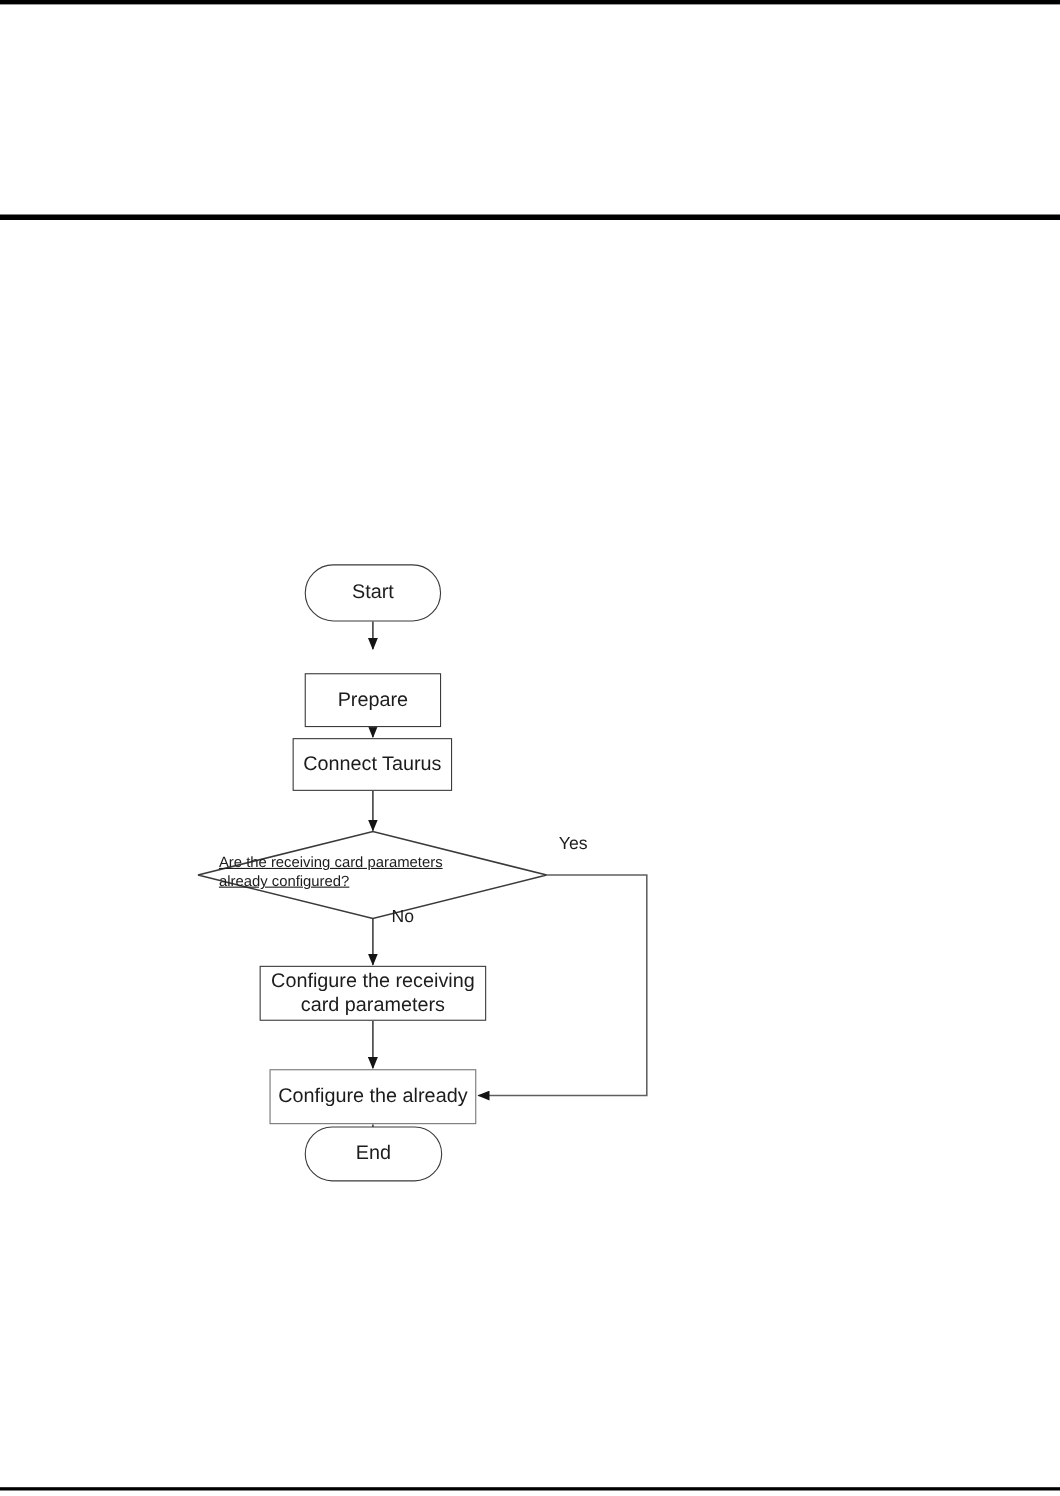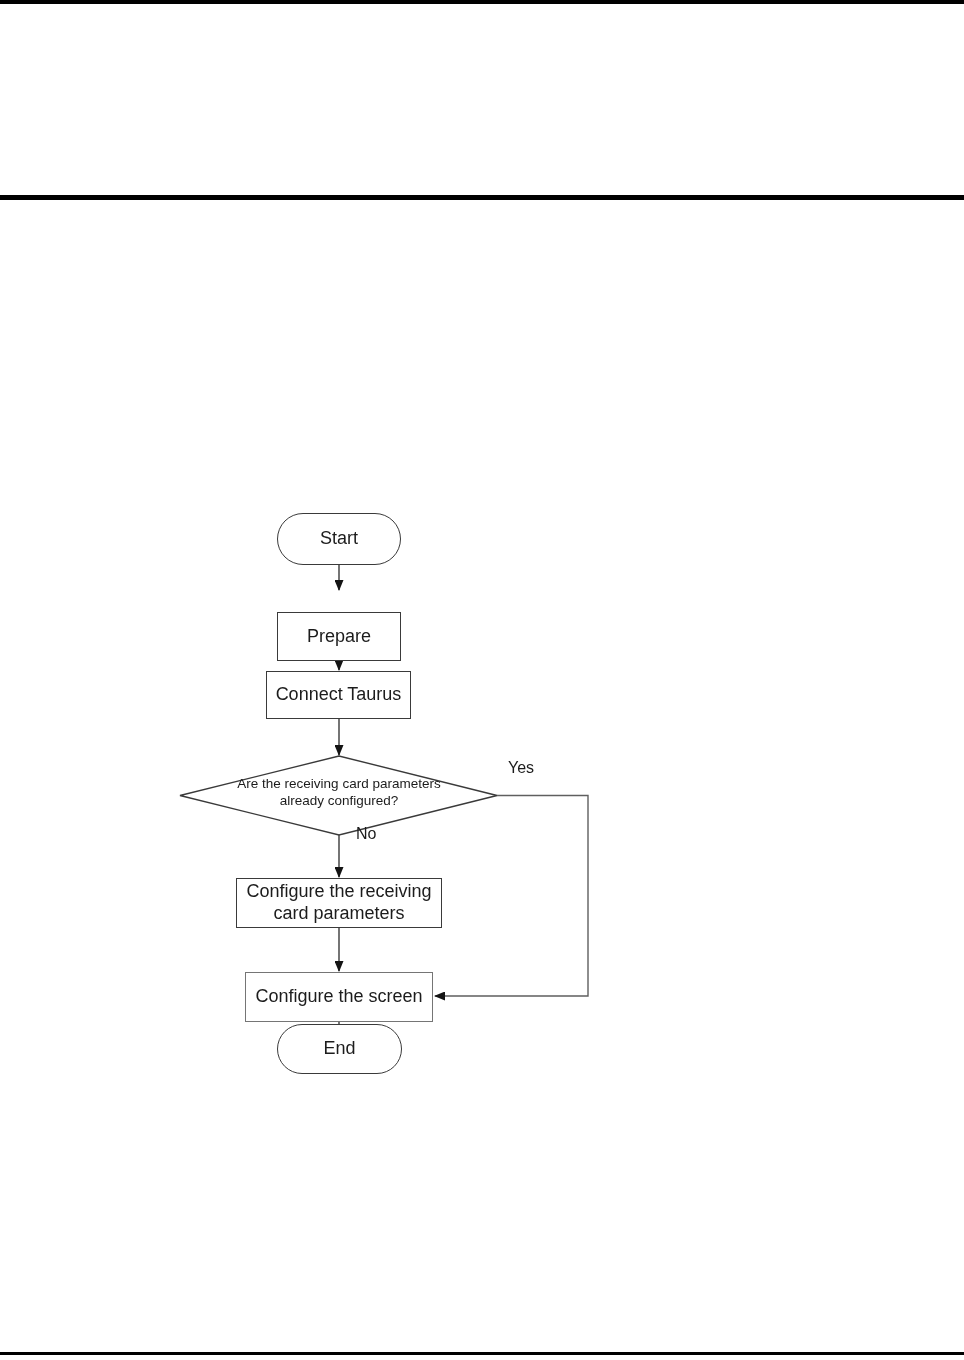--- a/index.html
+++ b/index.html
@@ -35,22 +35,22 @@
     border:1.5px solid var(--stroke);
     display:flex;align-items:center;justify-content:center;
     text-align:center;font-size:18px;line-height:1.22;color:var(--ink);
   }
   .terminator{border-radius:26px;}
   .gray-border{border-color:var(--stroke-light);}
   .multiline{white-space:pre-line;}
 
   .diamond-label{
     position:absolute;left:199px;top:775px;width:280px;
-    font-size:13.5px;line-height:17px;text-align:center;
-    white-space:pre-line;color:var(--ink);
+    font-size:13.5px;line-height:17px;
+    white-space:pre-line;color:var(--ink);text-decoration:underline;
   }
   .branch-label{position:absolute;font-size:16px;color:var(--ink);}
   .branch-yes{left:508px;top:759px;}
   .branch-no{left:356px;top:825px;}
 </style>
 </head>
 <body>
 
 <div class="page">
 
@@ -94,21 +94,21 @@
 
     <div class="branch-label branch-yes">Yes</div>
     <div class="branch-label branch-no">No</div>
 
     <div class="node multiline" style="left:236px;top:878px;width:206px;height:50px;">
       <span class="multiline">Configure the receiving
 card parameters</span>
     </div>
 
     <div class="node gray-border" style="left:245px;top:972px;width:188px;height:50px;">
-      <span>Configure the screen</span>
+      <span>Configure the already</span>
     </div>
 
     <div class="node terminator" style="left:277px;top:1024px;width:125px;height:50px;border-radius:25px;">
       <span>End</span>
     </div>
   </div>
 
 </div>
 
 </body></html>

